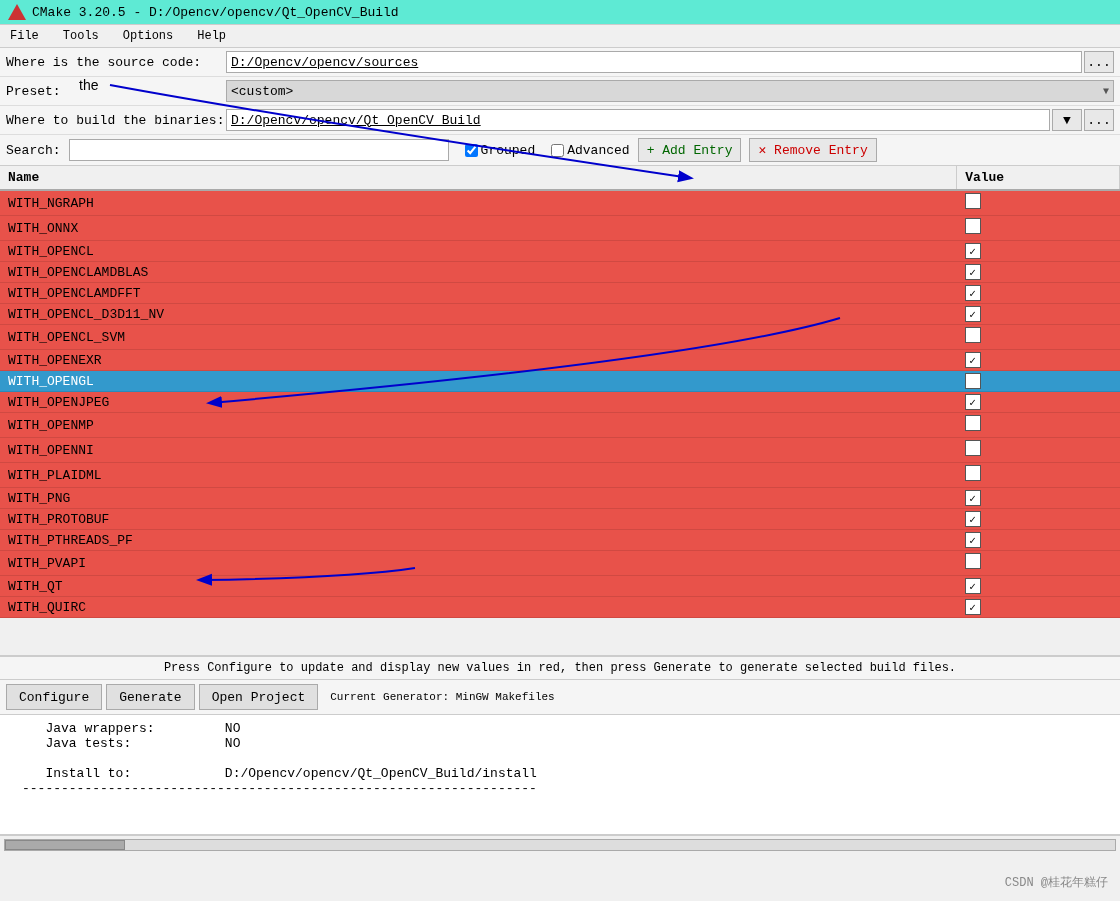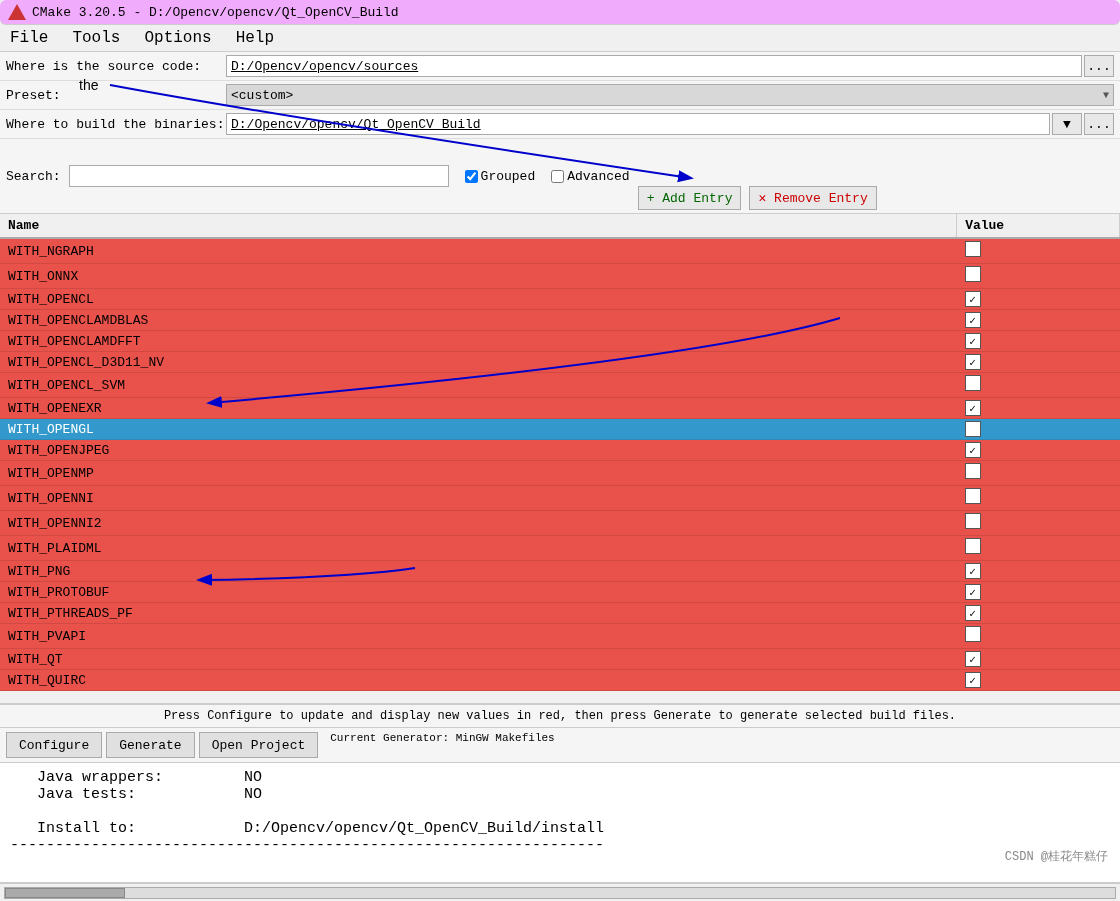--- a/index.html
+++ b/index.html
@@ -8,38 +8,37 @@
       font-size: 13px;
       background: #f0f0f0;
       color: #000;
       width: 1120px;
       height: 901px;
       overflow: hidden;
     }
 
     
     #title-bar {
-      background: #f0abfc;
+      background: #5eead4;
       padding: 4px 8px;
       display: flex;
       align-items: center;
       gap: 6px;
       border-bottom: 1px solid #ccc;
       font-size: 13px;
-      border-radius: 6px;
     }
 
     
     #menu-bar {
       background: #f0f0f0;
       padding: 2px 4px;
       display: flex;
       gap: 12px;
       border-bottom: 1px solid #ccc;
-      font-size: 16px;
+      font-size: 12px;
     }
     #menu-bar span {
       padding: 2px 6px;
       cursor: pointer;
     }
 
     
     .form-row {
       display: flex;
       align-items: center;
@@ -109,21 +108,20 @@
       display: flex;
       align-items: center;
       gap: 3px;
       padding: 2px 8px;
       border: 1px solid #aaa;
       background: #e8e8e8;
       font-size: 13px;
       font-family: 'Courier New', monospace;
       cursor: pointer;
       height: 24px;
-      margin-top: 44px;
     }
     .btn-green { color: #006600; }
     .btn-red { color: #cc0000; }
 
     
     #table-container {
       overflow-y: auto;
       height: 490px;
       border-bottom: 1px solid #ccc;
     }
@@ -188,21 +186,21 @@
       font-size: 12px;
       font-family: 'Courier New', monospace;
       text-align: center;
       border-top: 1px solid #ccc;
       border-bottom: 1px solid #ccc;
     }
 
     
     #bottom-buttons {
       display: flex;
-      align-items: flex-start;
+      align-items: center;
       padding: 4px 6px;
       gap: 4px;
       background: #f5f5f5;
       border-bottom: 1px solid #ccc;
     }
     .action-btn {
       padding: 3px 12px;
       border: 1px solid #aaa;
       background: #e0e0e0;
       font-size: 13px;
@@ -216,22 +214,22 @@
     }
     #generator-label {
       font-size: 11px;
       font-family: 'Courier New', monospace;
       padding-left: 8px;
     }
 
     
     #output-area {
       background: white;
-      padding: 6px 10px;
-      font-size: 15px;
+      padding: 6px 22px;
+      font-size: 13px;
       font-family: 'Courier New', monospace;
       height: 120px;
       overflow-y: auto;
       border-bottom: 1px solid #ccc;
       white-space: pre;
     }
 
     
     #bottom-scroll {
       background: #f0f0f0;
@@ -251,21 +249,21 @@
     #scrollbar-thumb {
       width: 120px;
       height: 100%;
       background: #aaa;
       border: 1px solid #888;
     }
 
     
     #watermark {
       position: absolute;
-      bottom: 36px;
+      bottom: 10px;
       right: 12px;
       font-size: 12px;
       color: #888;
     }
 
     .title-triangle {
       width: 0; height: 0;
       border-left: 9px solid transparent;
       border-right: 9px solid transparent;
       border-bottom: 16px solid #cc3333;
@@ -399,24 +397,20 @@
         </tr>
         <tr>
           <td>WITH_OPENMP</td>
           <td class="value-col"><div class="cell-checkbox"></div></td>
         </tr>
         <tr>
           <td>WITH_OPENNI</td>
           <td class="value-col"><div class="cell-checkbox"></div></td>
         </tr>
         <tr>
-          <td>WITH_OPENNI2</td>
-          <td class="value-col"><div class="cell-checkbox"></div></td>
-        </tr>
-        <tr>
           <td>WITH_PLAIDML</td>
           <td class="value-col"><div class="cell-checkbox"></div></td>
         </tr>
         <tr>
           <td>WITH_PNG</td>
           <td class="value-col"><div class="cell-checkbox">✓</div></td>
         </tr>
         <tr>
           <td>WITH_PROTOBUF</td>
           <td class="value-col"><div class="cell-checkbox">✓</div></td>

